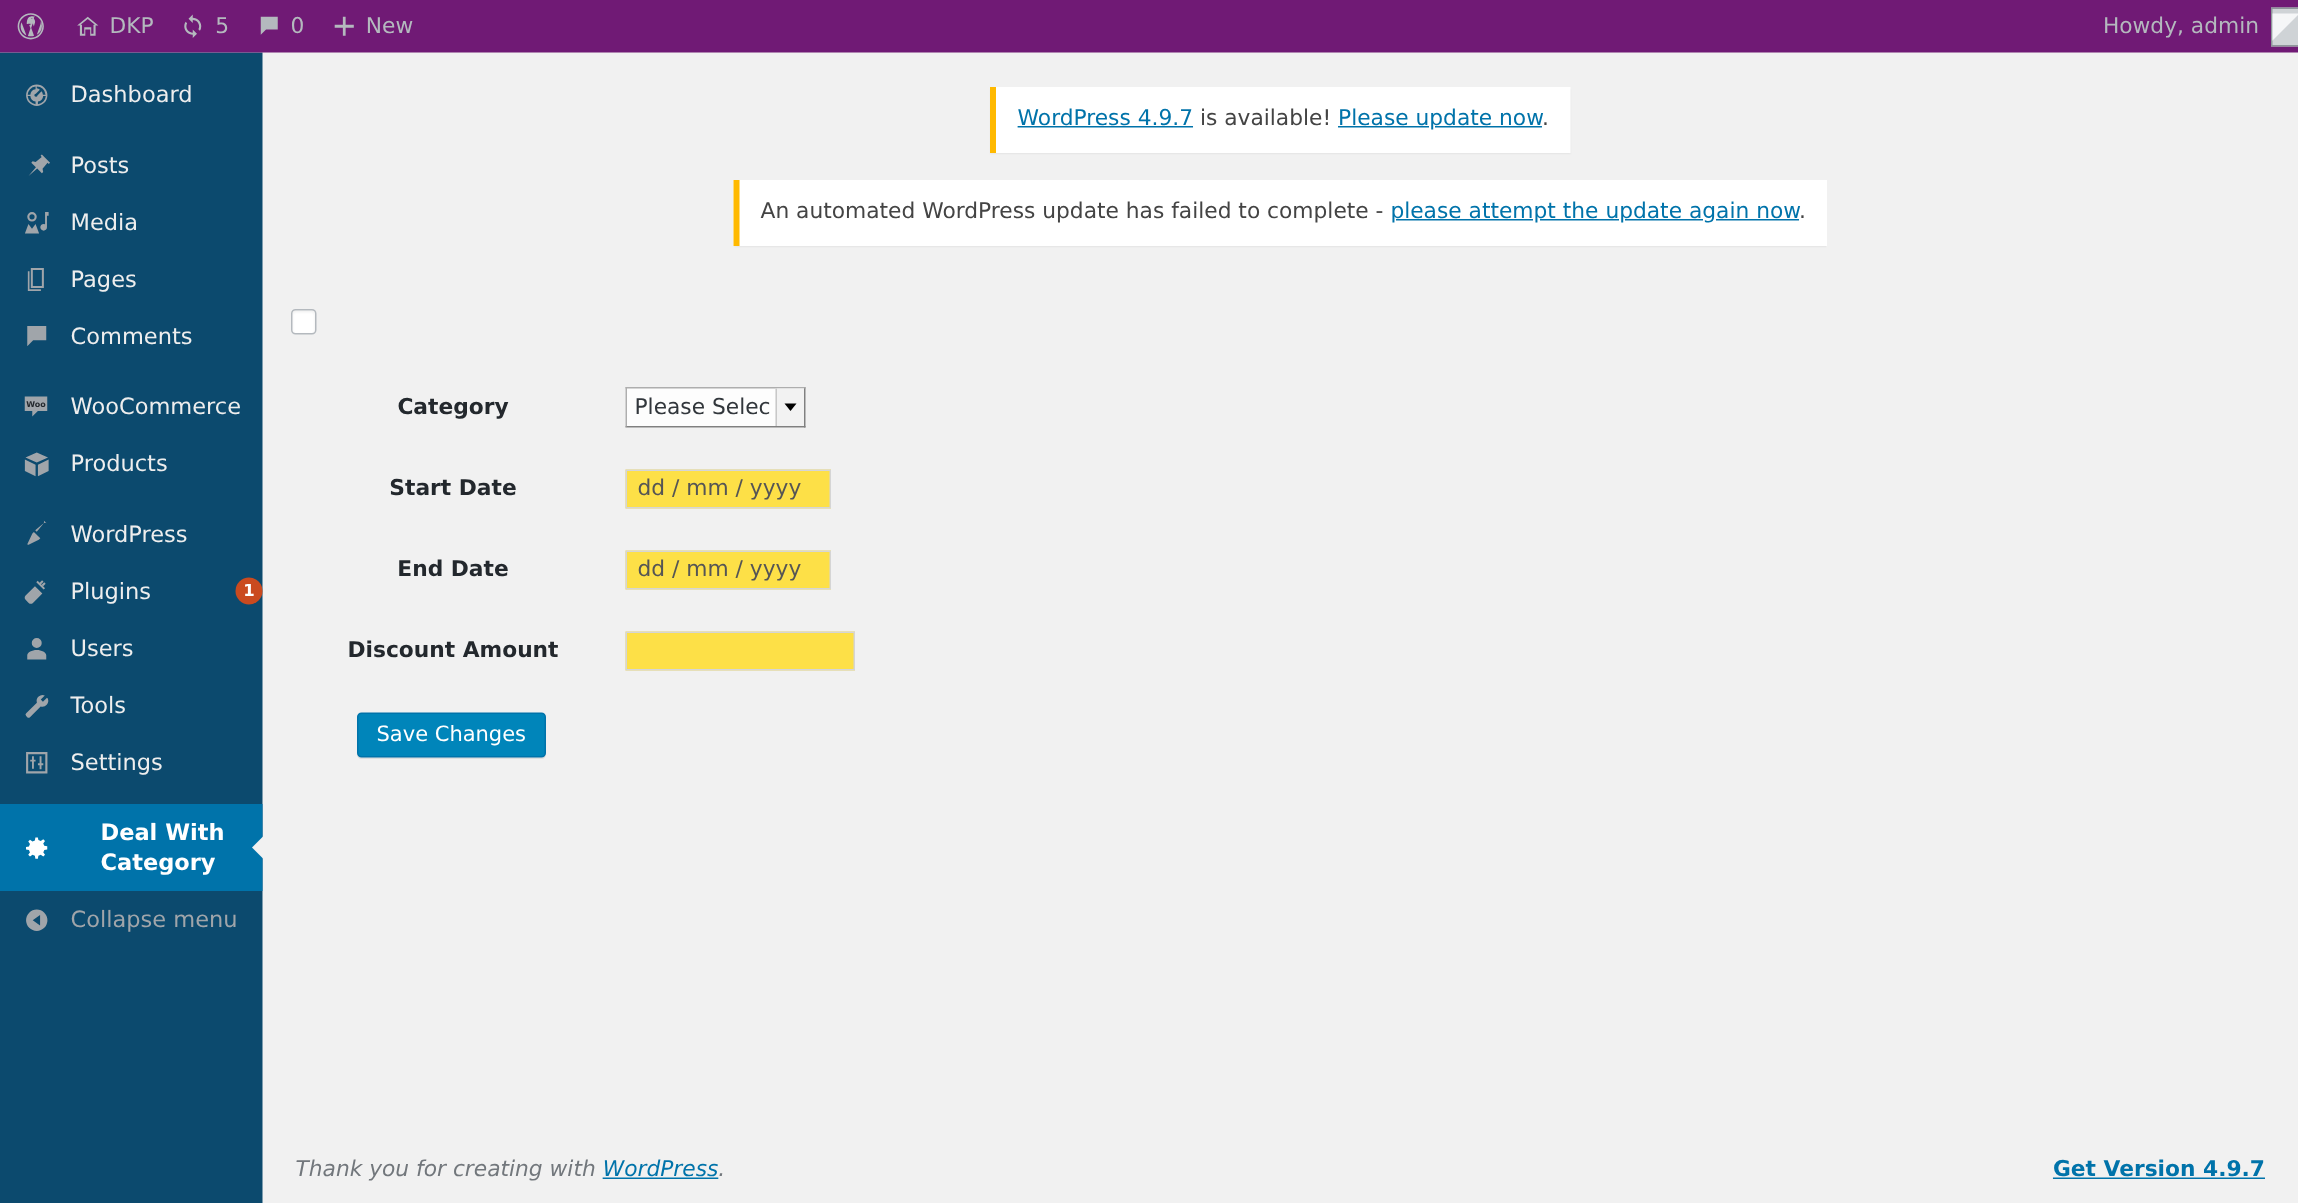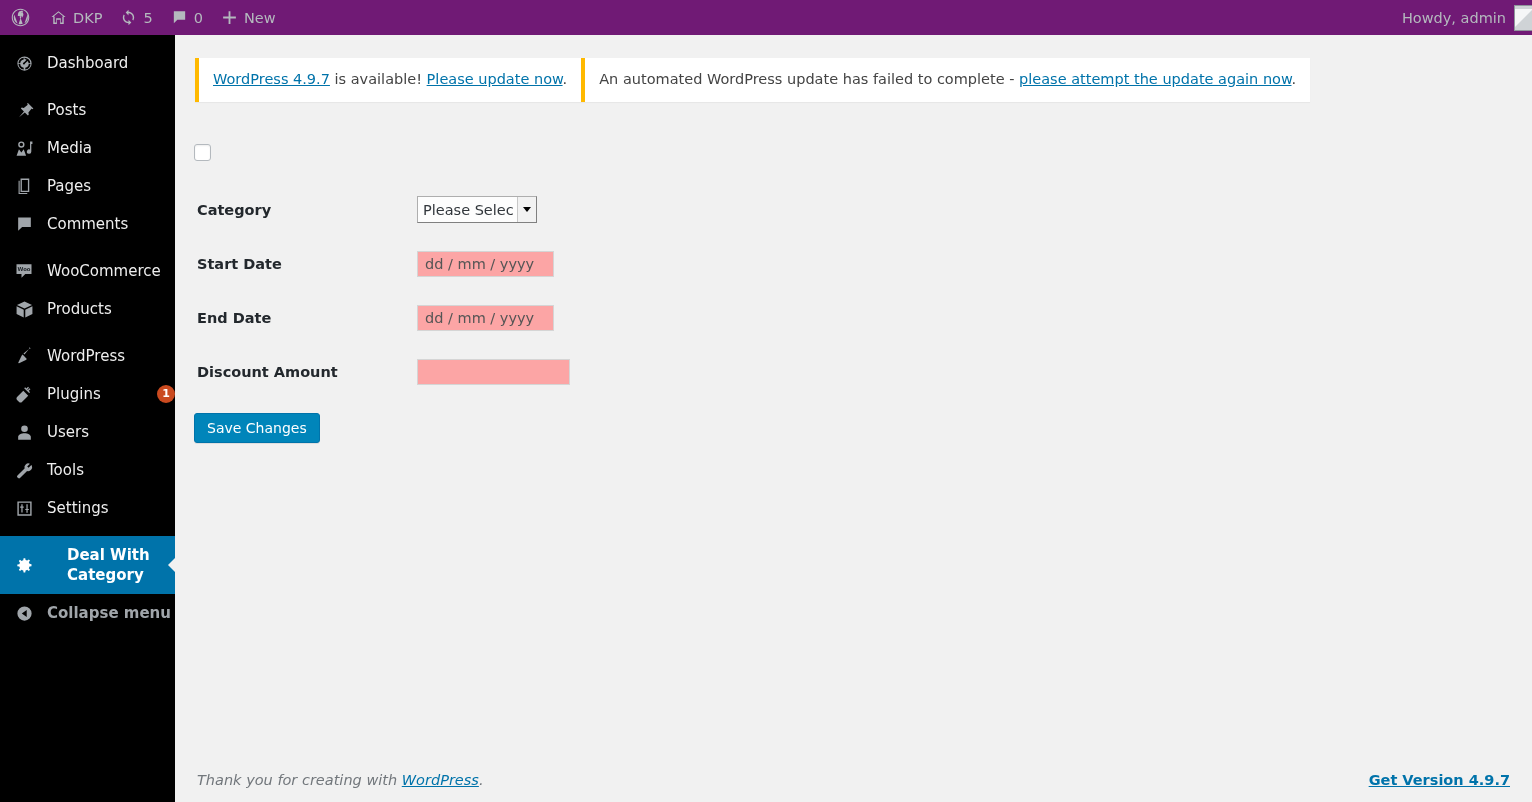--- a/index.html
+++ b/index.html
@@ -71,21 +71,21 @@
     border-left: 22px solid #f5f6f7;
     border-bottom: 22px solid transparent;
   }
 
   
   #sidebar {
     position: absolute;
     top: 35px; left: 0;
     width: 175px;
     height: 767px;
-    background: #000000;
+    background: #0c4a6e;
     z-index: 40;
   }
   .menu-item {
     position: relative;
     display: flex;
     align-items: center;
     min-height: 38px;
     padding: 9px 0 9px 10px;
     color: #eee;
     font-size: 15px;
@@ -129,38 +129,39 @@
     top: 50%;
     transform: translateY(-50%);
     width: 0; height: 0;
     border-top: 8px solid transparent;
     border-bottom: 8px solid transparent;
     border-right: 8px solid #f1f1f1;
   }
   #collapse-menu {
     color: #a0a5aa;
     font-size: 15px;
-    font-weight: bold;
   }
   #collapse-menu .menu-icon { color: #a0a5aa; }
 
   
   #main {
     position: absolute;
     top: 35px; left: 175px;
     width: 1357px;
     height: 767px;
     background: #f1f1f1;
     overflow: hidden;
   }
 
   #notices {
     display: flex;
+    gap: 18px;
     padding: 23px 20px 0 20px;
     align-items: center;
+    flex-direction: column;
   }
   .notice {
     background: #fff;
     border-left: 4px solid #ffb900;
     box-shadow: 0 1px 1px rgba(0,0,0,.04);
     padding: 11px 14px;
     font-size: 14.5px;
     color: #444;
     line-height: 1.5;
   }
@@ -188,21 +189,21 @@
     box-shadow: inset 0 1px 2px rgba(0,0,0,.07);
     cursor: pointer;
     display: block;
   }
 
   #form-table {
     margin: 22px 0 0 0;
     border-collapse: collapse;
   }
   #form-table th {
-    text-align: left;
+    text-align: center;
     vertical-align: middle;
     width: 242px;
     padding: 19px 10px 19px 22px;
     font-size: 14.5px;
     font-weight: bold;
     color: #23282d;
   }
   #form-table td {
     vertical-align: middle;
     padding: 12px 10px 12px 0;
@@ -240,21 +241,21 @@
     width: 0; height: 0;
     border-left: 4.5px solid transparent;
     border-right: 4.5px solid transparent;
     border-top: 5px solid #000;
   }
 
   input.wp-text {
     font-family: "DejaVu Sans", "Liberation Sans", sans-serif;
     font-size: 14.5px;
     color: #32373c;
-    background: #fca5a5;
+    background: #fde047;
     border: 1px solid #d5d5d5;
     padding: 4px 7px;
     height: 26px;
     outline: none;
   }
   input.wp-text::placeholder { color: #555; opacity: 1; }
   #start-date-input, #end-date-input { width: 137px; }
   #discount-input { width: 153px; }
 
   #save-row { padding: 14px 0 0 19px; }
@@ -262,20 +263,21 @@
     font-family: "DejaVu Sans", "Liberation Sans", sans-serif;
     background: #0085ba;
     border: 1px solid #0073aa;
     border-radius: 3px;
     color: #fff;
     font-size: 14px;
     padding: 6px 12px;
     cursor: pointer;
     box-shadow: 0 1px 0 rgba(0,0,0,.08);
     line-height: 16px;
+    margin-left: 44px;
   }
 
   
   #footer {
     position: absolute;
     left: 0; bottom: 0;
     width: 1357px;
     padding: 10px 22px 14px 22px;
     display: flex;
     justify-content: space-between;

